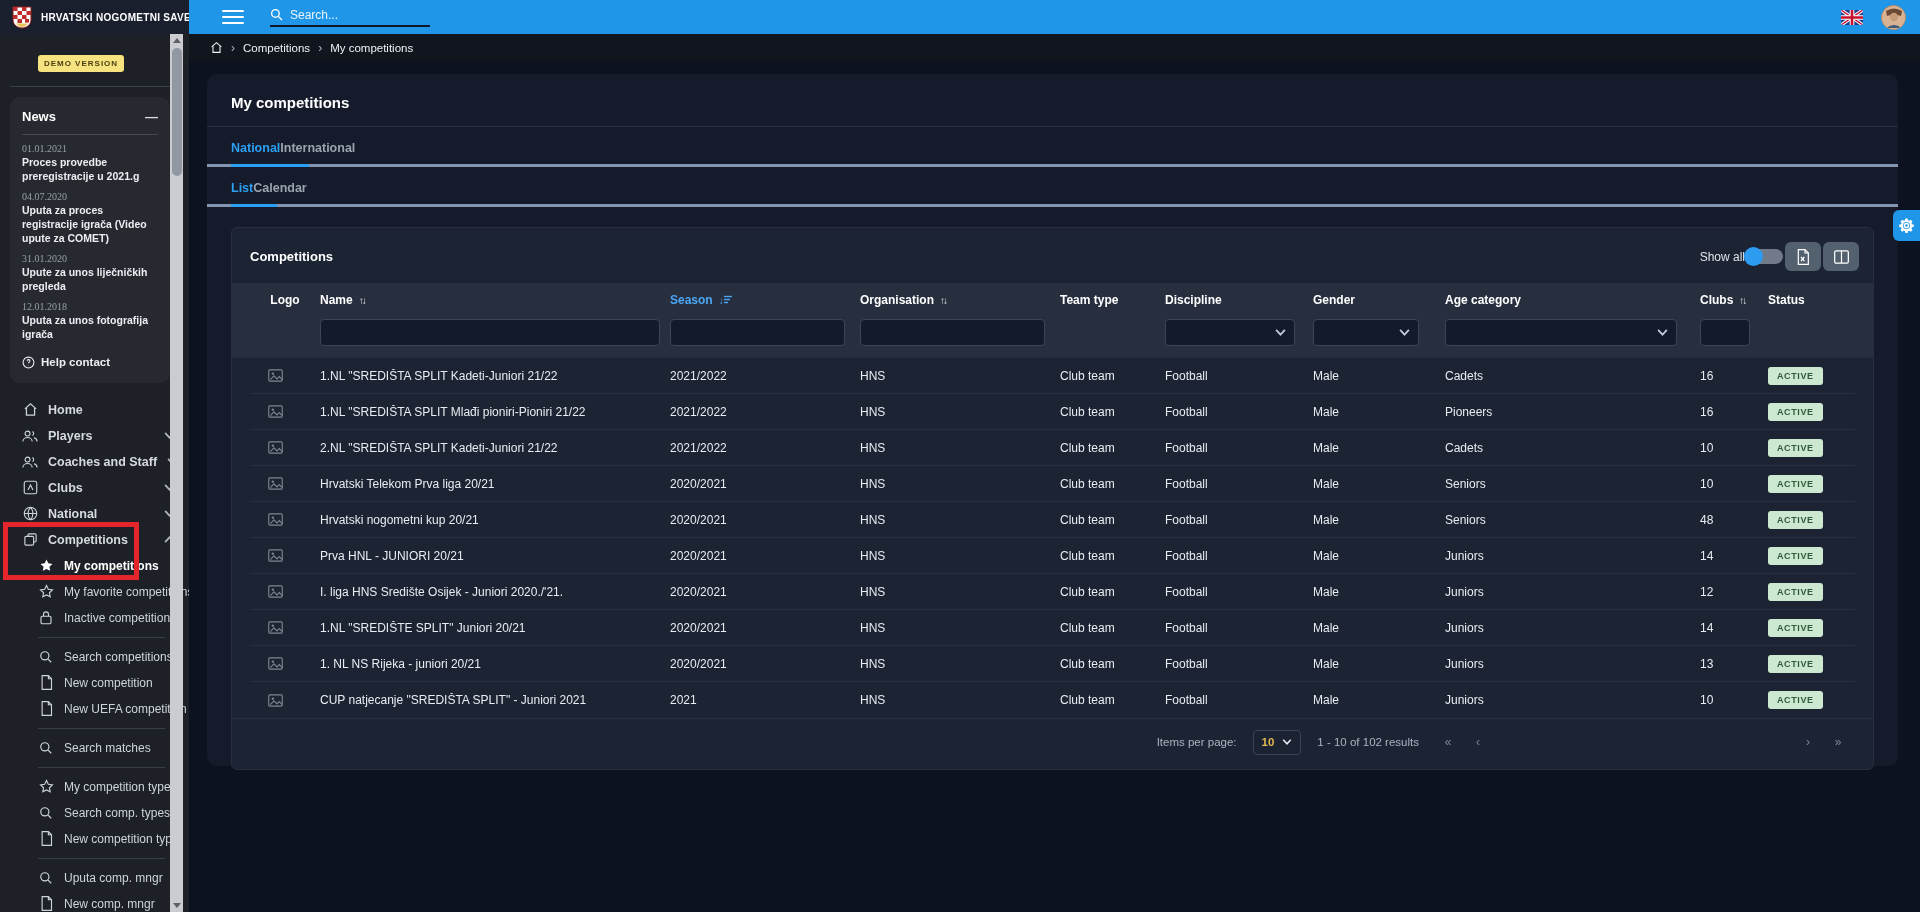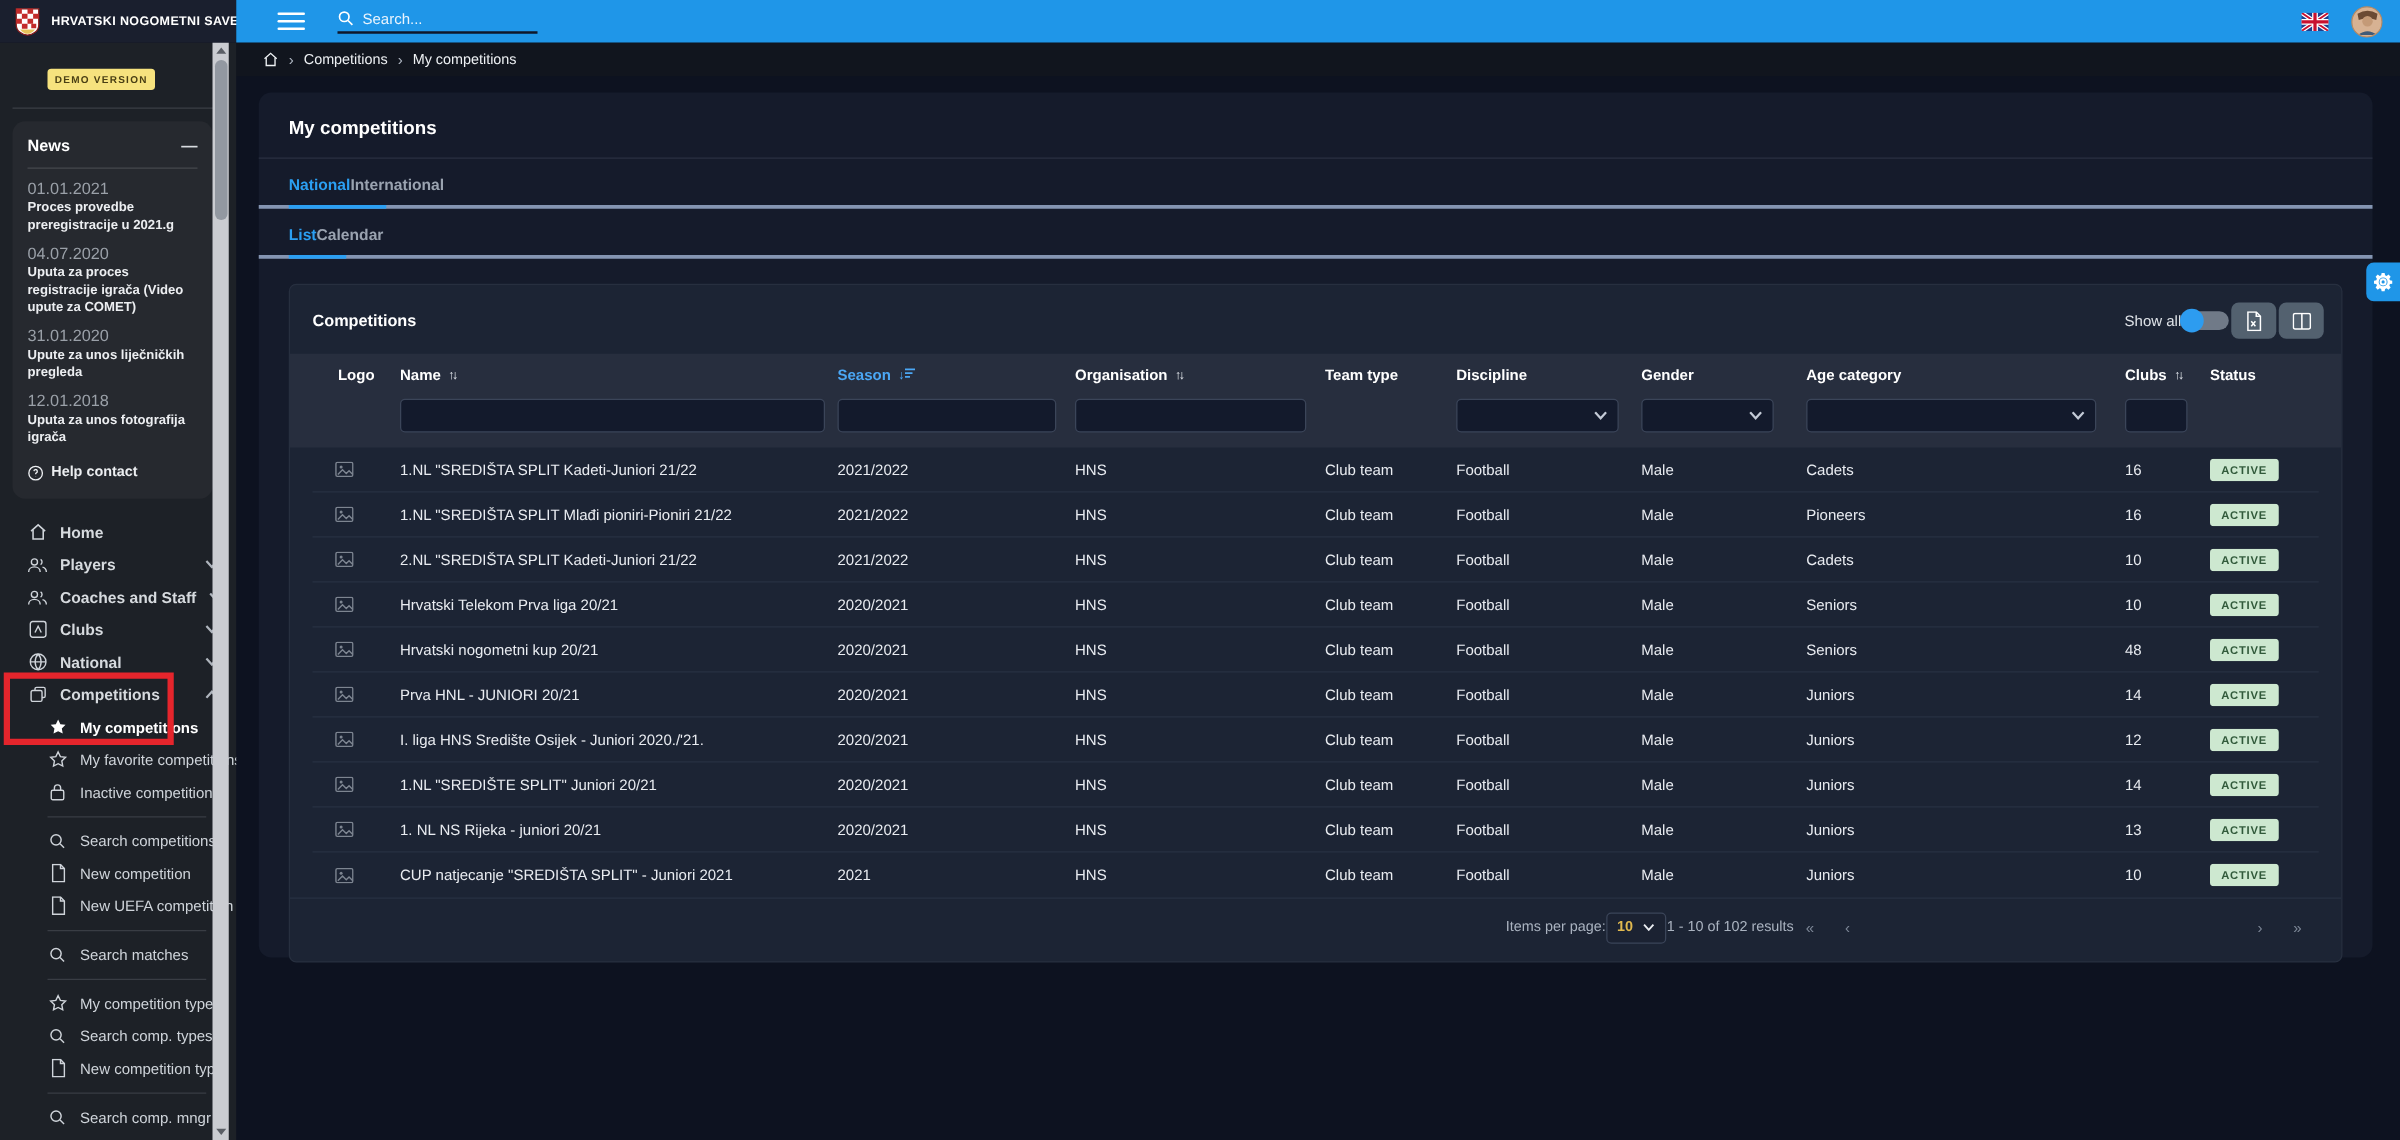--- a/index.html
+++ b/index.html
@@ -24,21 +24,21 @@
   .sidebar { position:absolute; top:34px; left:0; width:189px; height:878px; background:#1d2127; overflow:hidden; z-index:30; }
   .demo-badge { margin:21px auto 0 38px; width:86px; background:#f6e27e; color:#4a3f14; font-size:8px; font-weight:bold;
     letter-spacing:1px; text-align:center; padding:4px 0; border-radius:3px; }
   .side-divider { border-top:1px solid #3b3f46; margin:14px 10px 0 10px; }
   .news-card { background:#26292f; border-radius:10px; margin:10px 19px 10px 10px; padding:12px 12px 14px 12px; }
   .news-head { display:flex; justify-content:space-between; align-items:flex-end; }
   .news-title { font-size:13px; font-weight:bold; color:#fff; }
   .news-collapse { color:#d8dbe0; font-size:13px; font-weight:bold; cursor:pointer; }
   .news-hr { border-top:1px solid #45484e; margin:10px 0 8px 0; }
   .news-item { margin-bottom:8px; cursor:pointer; }
-  .news-date { font-size:13px; color:#9aa0a8; margin-bottom:2px; }
+  .news-date { font-size:10px; color:#9aa0a8; margin-bottom:2px;font-family:Liberation Serif, serif; }
   .news-item-title { font-size:10.5px; font-weight:bold; color:#eceef1; line-height:1.3; }
   .help-row { display:flex; align-items:center; gap:6px; margin-top:14px; cursor:pointer; }
   .help-label { font-size:11.5px; font-weight:bold; color:#eceef1; }
 
   .nav { position:relative; padding:4px 0 0 0; }
   .nav-item { display:flex; align-items:center; gap:10px; height:26px; padding-left:22px; cursor:pointer; color:#d6dade; }
   .nav-item .ic { width:16px; height:16px; display:flex; align-items:center; justify-content:center; flex:none; }
   .nav-item .lbl { font-size:12.5px; font-weight:bold; white-space:nowrap;text-align:center; }
   .nav-item.sub { padding-left:38px; }
   .nav-item.sub .lbl { font-weight:normal; font-size:12px; color:#cfd4da; }
@@ -93,21 +93,21 @@
   .f-select { background:#131a2c; border:1px solid #3b4559; border-radius:4px; height:27px; display:flex; align-items:center;
     justify-content:flex-end; padding-right:8px; cursor:pointer; color:#c3cad6; }
   .tbody { padding:0 18px; }
   .trow { height:36px; border-bottom:1px solid #273042; font-size:12px; color:#e9ecf1; cursor:pointer; }
   .trow:last-child { border-bottom:none; }
   .cell { white-space:nowrap; overflow:hidden; }
   .logo-cell { display:flex; justify-content:center; padding-right:20px; }
   .badge { display:inline-block; background:#cde8d0; color:#30593a; font-size:9px; font-weight:bold; letter-spacing:.6px;
     padding:4px 9px; border-radius:3px; }
 
-  .table-footer { display:flex; align-items:center; justify-content:flex-end; gap:0; padding:10px 22px 14px 18px;
+  .table-footer { display:flex; align-items:center; justify-content:flex-end; gap:16px; padding:10px 22px 14px 18px;
     font-size:11.5px; color:#aab3c0; border-top:1px solid #273042;}
   .ipp-select { display:flex; align-items:center; gap:8px; background:#1b2232; border:1px solid #3b4559; border-radius:4px;
     height:25px; padding:0 8px; cursor:pointer; }
   .ipp-value { color:#e0b94f; font-weight:bold; font-size:11.5px; }
   .pager { display:flex; align-items:center; gap:4px; }
   .page-btn { min-width:26px; height:26px; display:flex; align-items:center; justify-content:center; font-size:11.5px;
     color:#b8c0cc; background:transparent; border:none; border-radius:4px; cursor:pointer; font-family:inherit; }
   .page-btn.nav-glyph { color:#7c8696; font-size:12px; }
 
   .gear-fab { position:absolute; right:0; top:176px; width:27px; height:31px; background:#1f96e8; border-radius:6px 0 0 6px;
@@ -402,21 +402,21 @@
           <span class="chev"></span>
         </div>
         <div class="nav-divider"></div>
         <div class="nav-item sub">
           <span class="ic">
             <svg width="14" height="14" viewBox="0 0 24 24" fill="none" stroke="#cfd4da" stroke-width="2">
               <circle cx="10" cy="10" r="7"></circle>
               <line x1="15.5" y1="15.5" x2="21" y2="21"></line>
             </svg>
           </span>
-          <span class="lbl">Search comp. mngr</span>
+          <span class="lbl">Uputa comp. mngr</span>
           <span class="chev"></span>
         </div>
         <div class="nav-item sub">
           <span class="ic">
             <svg width="13" height="15" viewBox="0 0 20 24" fill="none" stroke="#cfd4da" stroke-width="1.8">
               <path d="M3 1 H13 L18 6 V23 H3 Z"></path>
               <path d="M13 1 V6 H18"></path>
             </svg>
           </span>
           <span class="lbl">New comp. mngr</span>

